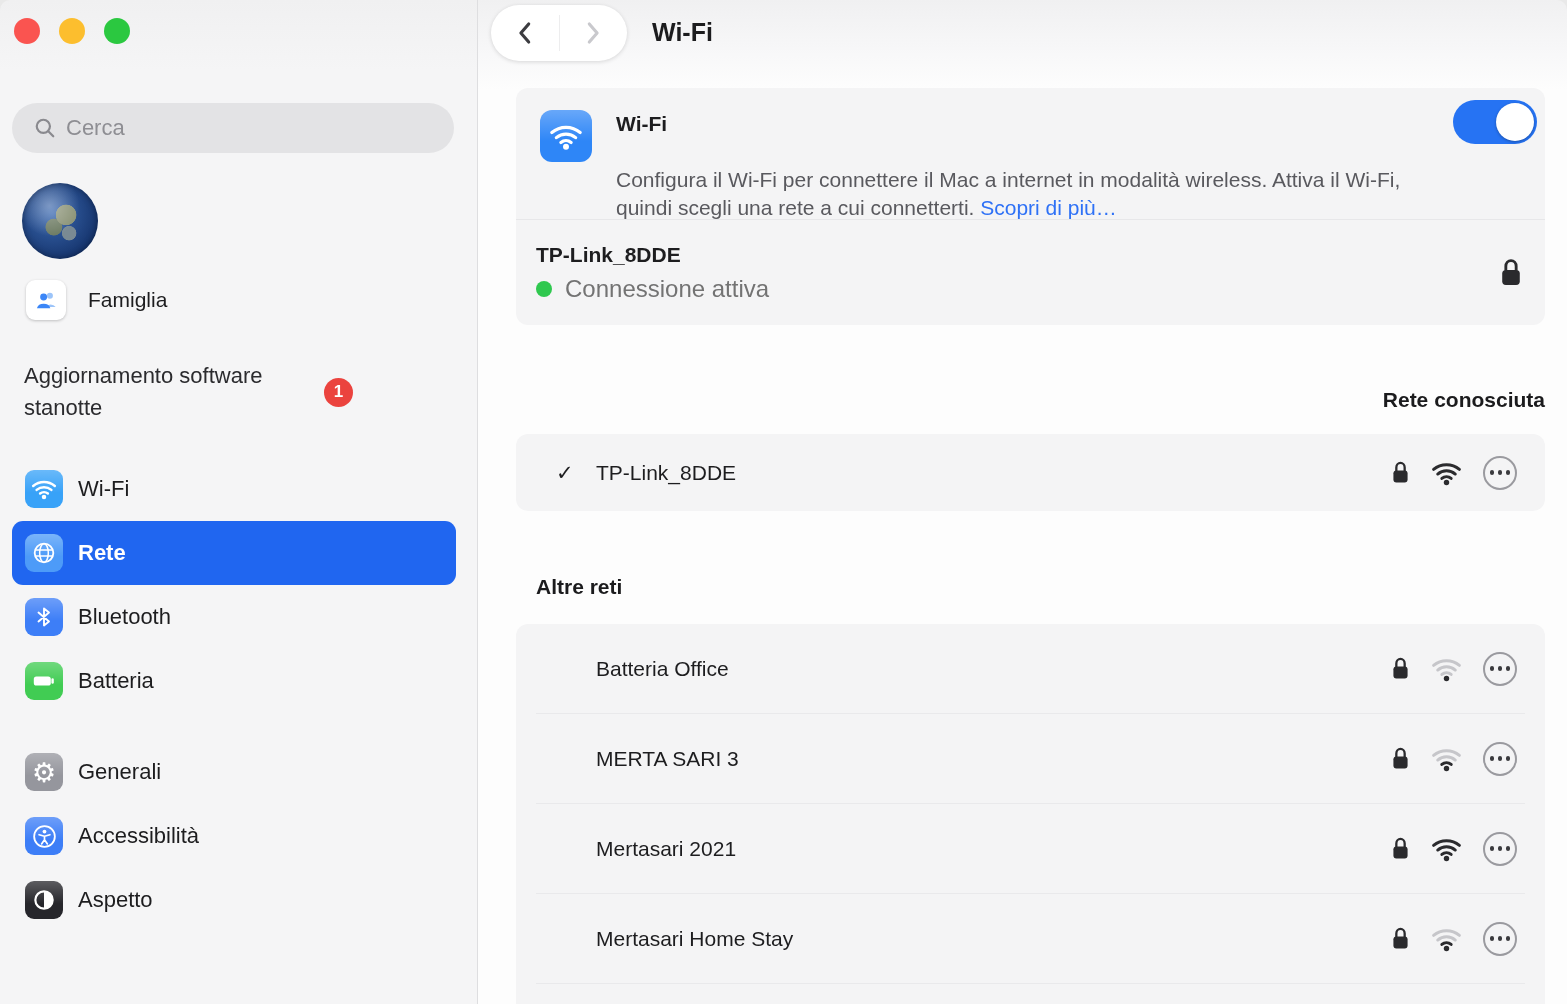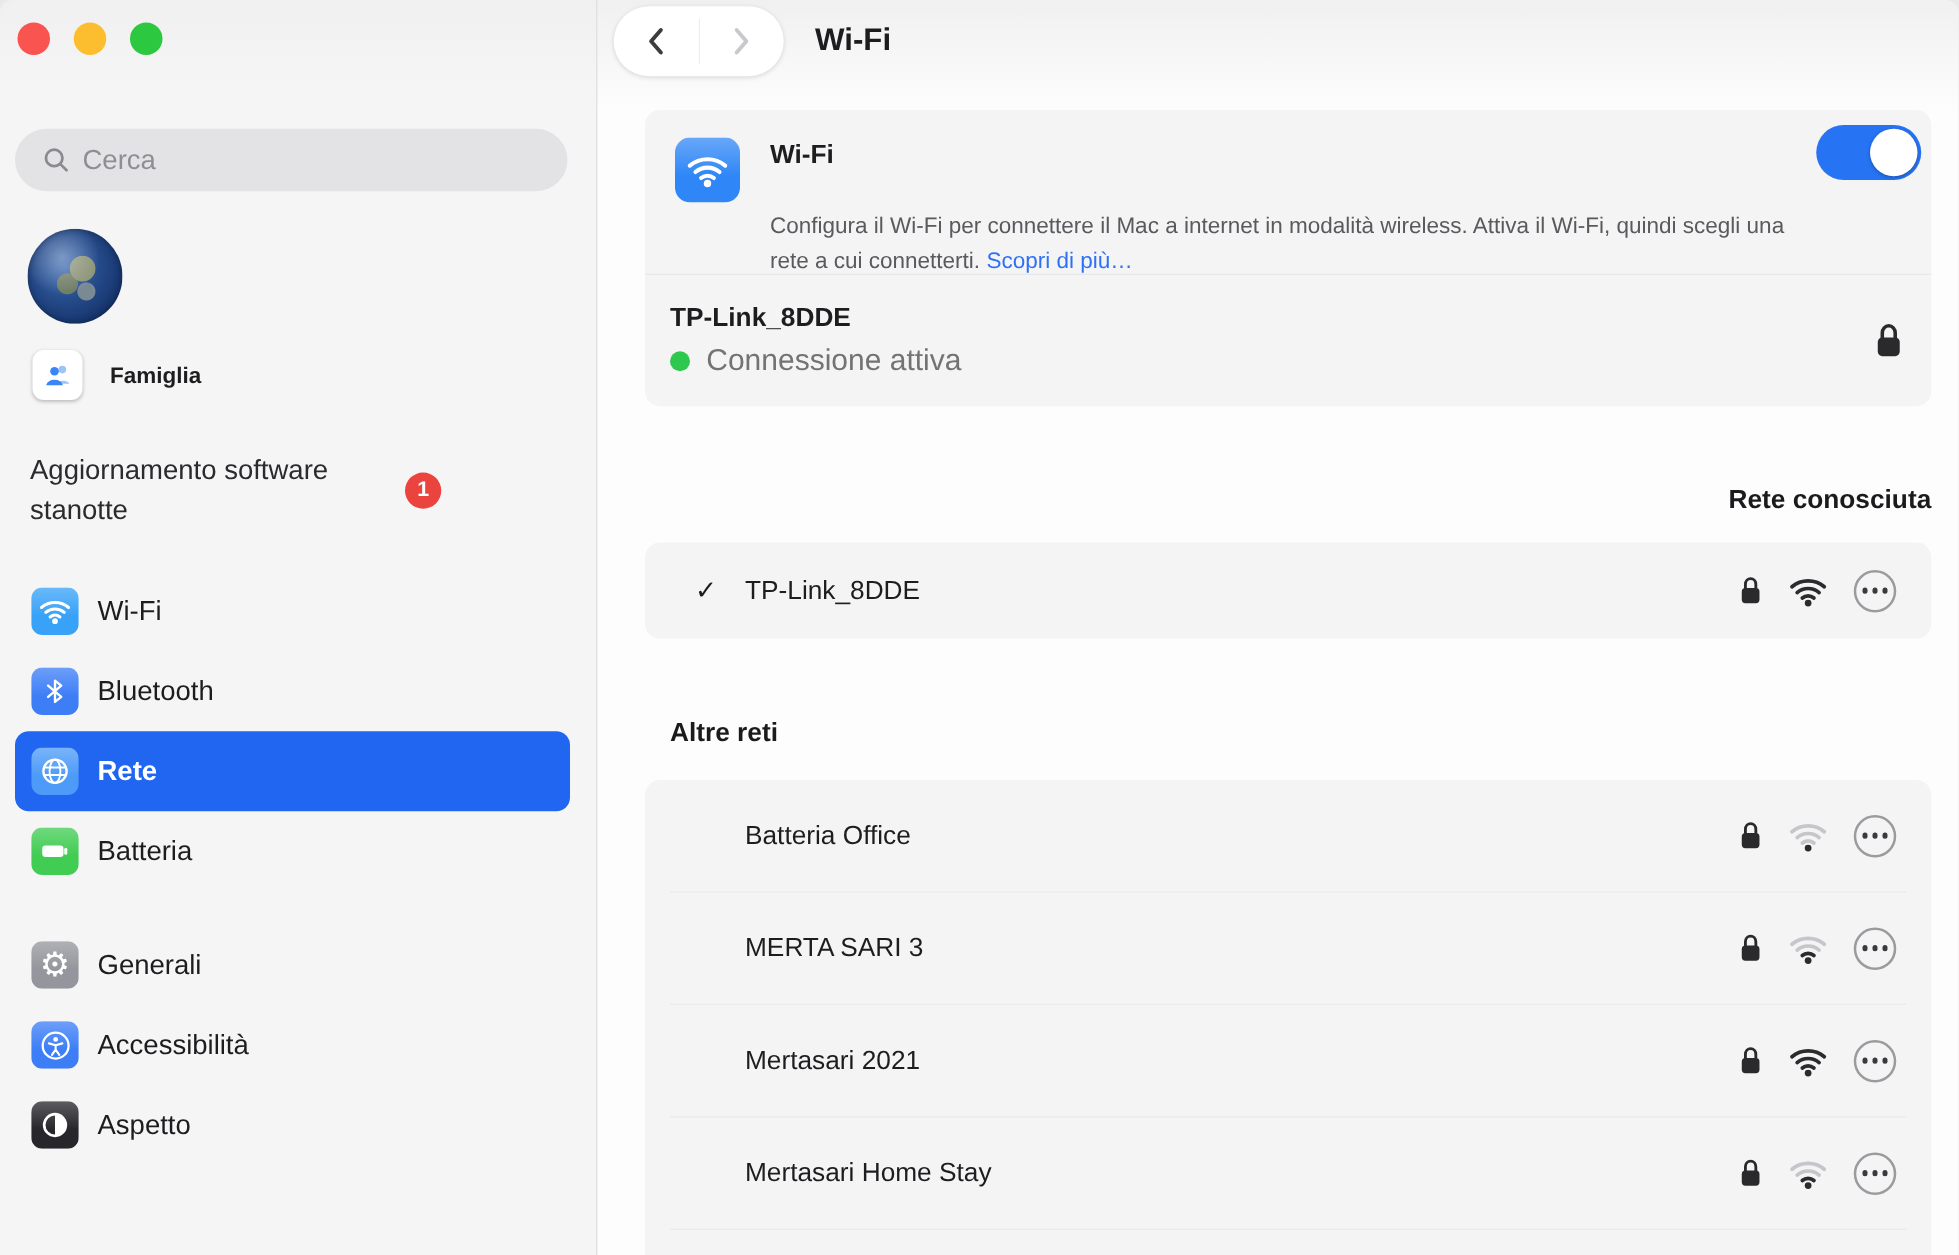--- a/index.html
+++ b/index.html
@@ -33,21 +33,21 @@
               radial-gradient(circle at 36% 30%, rgba(255,255,255,.35), rgba(255,255,255,0) 42%),
               radial-gradient(circle at 58% 42%, #8b9377 0 16%, rgba(0,0,0,0) 17%),
               radial-gradient(circle at 42% 58%, #6e7c64 0 13%, rgba(0,0,0,0) 14%),
               radial-gradient(circle at 62% 66%, #7a8a93 0 10%, rgba(0,0,0,0) 11%),
               radial-gradient(circle at 40% 40%, #3b69b0, #16356e 72%, #0a1f45 100%);
             box-shadow:inset 0 0 6px rgba(0,0,0,.35); }
 
   .profile-row { margin:21px 0 0 26px; display:flex; align-items:center; }
   .profile-tile { width:40px; height:40px; border-radius:9px; background:#ffffff;
                   box-shadow:0 1px 3px rgba(0,0,0,.22); display:flex; align-items:center; justify-content:center; }
-  .profile-label { margin-left:22px; font-size:18px; font-weight:700; color:#1d1d1f; }
+  .profile-label { margin-left:22px; font-size:21px; font-weight:400; color:#1d1d1f; }
 
   .update-row { margin:40px 36px 0 24px; display:flex; align-items:center; }
   .update-label { font-size:22px; line-height:32px; color:#2b2b2e; max-width:300px; }
   .badge { width:29px; height:29px; border-radius:50%; background:var(--badge-red,#eb433e);
            color:#fff; font-size:17px; font-weight:700; display:flex; align-items:center; justify-content:center; }
 
   .nav { margin:33px 21px 0 12px; }
   .nav2 { margin:27px 21px 0 12px; }
   .nav-row { height:64px; display:flex; align-items:center; padding-left:13px; border-radius:11px; cursor:default; }
   .nav-row.selected { background:var(--accent-blue,#2066f0); }
@@ -73,21 +73,21 @@
   .content { padding:0 22px 0 38px; }
   .card { background:#f4f4f5; border-radius:12px; }
   .hairline { height:1px; background:#e7e7e9; }
 
   .card-wifi { margin-top:22px; position:relative; }
   .wrow1 { display:flex; padding:22px 24px 0 24px; height:131px; }
   .tile-lg { width:52px; height:52px; border-radius:12px; margin-right:24px;
              display:flex; align-items:center; justify-content:center;
              background-image:linear-gradient(180deg,rgba(255,255,255,.28),rgba(255,255,255,0) 60%); flex:0 0 auto; }
   .wifi-title { font-size:21px; font-weight:600; margin:2px 0 7px; }
-  .wifi-desc { font-size:18px; line-height:28px; color:#59595e; max-width:812px;margin-top:30px; }
+  .wifi-desc { font-size:21px; line-height:28px; color:#59595e; max-width:812px;margin-top:30px; }
   .learn-more { color:var(--link-blue,#2e71f6); cursor:pointer; }
 
   .toggle { position:absolute; top:12px; right:8px; width:84px; height:44px; border-radius:22px;
             background:var(--toggle-blue,#2673f3); cursor:pointer; }
   .knob { position:absolute; top:3px; right:3px; width:38px; height:38px; border-radius:50%;
           background:#ffffff; box-shadow:0 1px 3px rgba(0,0,0,.3); }
 
   .wrow2 { height:105px; display:flex; align-items:center; padding:0 4px 0 20px; }
   .conn-info { flex:1 1 auto; }
   .conn-name { font-size:21px; font-weight:600; color:#1d1d1f; }
@@ -172,37 +172,37 @@
         <span class="tile" style="background-color: rgb(56, 162, 248);">
           <svg class="wifi-glyph wifi-white" width="26" height="22" viewBox="0 0 24 20">
             <path class="a3" d="M2 7.2 A15.5 15.5 0 0 1 22 7.2"></path>
             <path class="a2" d="M5.2 10.8 A10.5 10.5 0 0 1 18.8 10.8"></path>
             <path class="a1" d="M8.4 14.2 A5.6 5.6 0 0 1 15.6 14.2"></path>
             <circle cx="12" cy="17.3" r="2.1"></circle>
           </svg>
         </span>
         <span class="nav-label">Wi-Fi</span>
       </div>
-      <div class="nav-row">
-        <span class="tile" style="background-color: rgb(61, 126, 247);">
-          <svg width="24" height="24" viewBox="0 0 24 24">
-            <path d="M6.5 7.5 L17 16.5 L12 20.5 L12 3.5 L17 7.5 L6.5 16.5" stroke="#fff" stroke-width="1.9" fill="none" stroke-linecap="round" stroke-linejoin="round"></path>
-          </svg>
-        </span>
-        <span class="nav-label">Bluetooth</span>
-      </div>
       <div class="nav-row selected">
         <span class="tile" style="background-color: rgb(77, 155, 248);">
           <svg width="26" height="26" viewBox="0 0 24 24">
             <circle cx="12" cy="12" r="8.6" stroke="#fff" stroke-width="1.7" fill="none"></circle>
             <ellipse cx="12" cy="12" rx="4" ry="8.6" stroke="#fff" stroke-width="1.4" fill="none"></ellipse>
             <path d="M3.8 9.2 H20.2 M3.8 14.8 H20.2" stroke="#fff" stroke-width="1.4" fill="none"></path>
           </svg>
         </span>
         <span class="nav-label">Rete</span>
+      </div>
+      <div class="nav-row">
+        <span class="tile" style="background-color: rgb(61, 126, 247);">
+          <svg width="24" height="24" viewBox="0 0 24 24">
+            <path d="M6.5 7.5 L17 16.5 L12 20.5 L12 3.5 L17 7.5 L6.5 16.5" stroke="#fff" stroke-width="1.9" fill="none" stroke-linecap="round" stroke-linejoin="round"></path>
+          </svg>
+        </span>
+        <span class="nav-label">Bluetooth</span>
       </div>
       <div class="nav-row">
         <span class="tile" style="background-color: rgb(65, 204, 83);">
           <svg width="28" height="24" viewBox="0 0 24 24">
             <rect x="1.8" y="7.4" width="17" height="9.2" rx="2.6" fill="#fff"></rect>
             <path d="M20.6 10.4 v3.2" stroke="#fff" stroke-width="2.4" stroke-linecap="round"></path>
           </svg>
         </span>
         <span class="nav-label">Batteria</span>
       </div>

